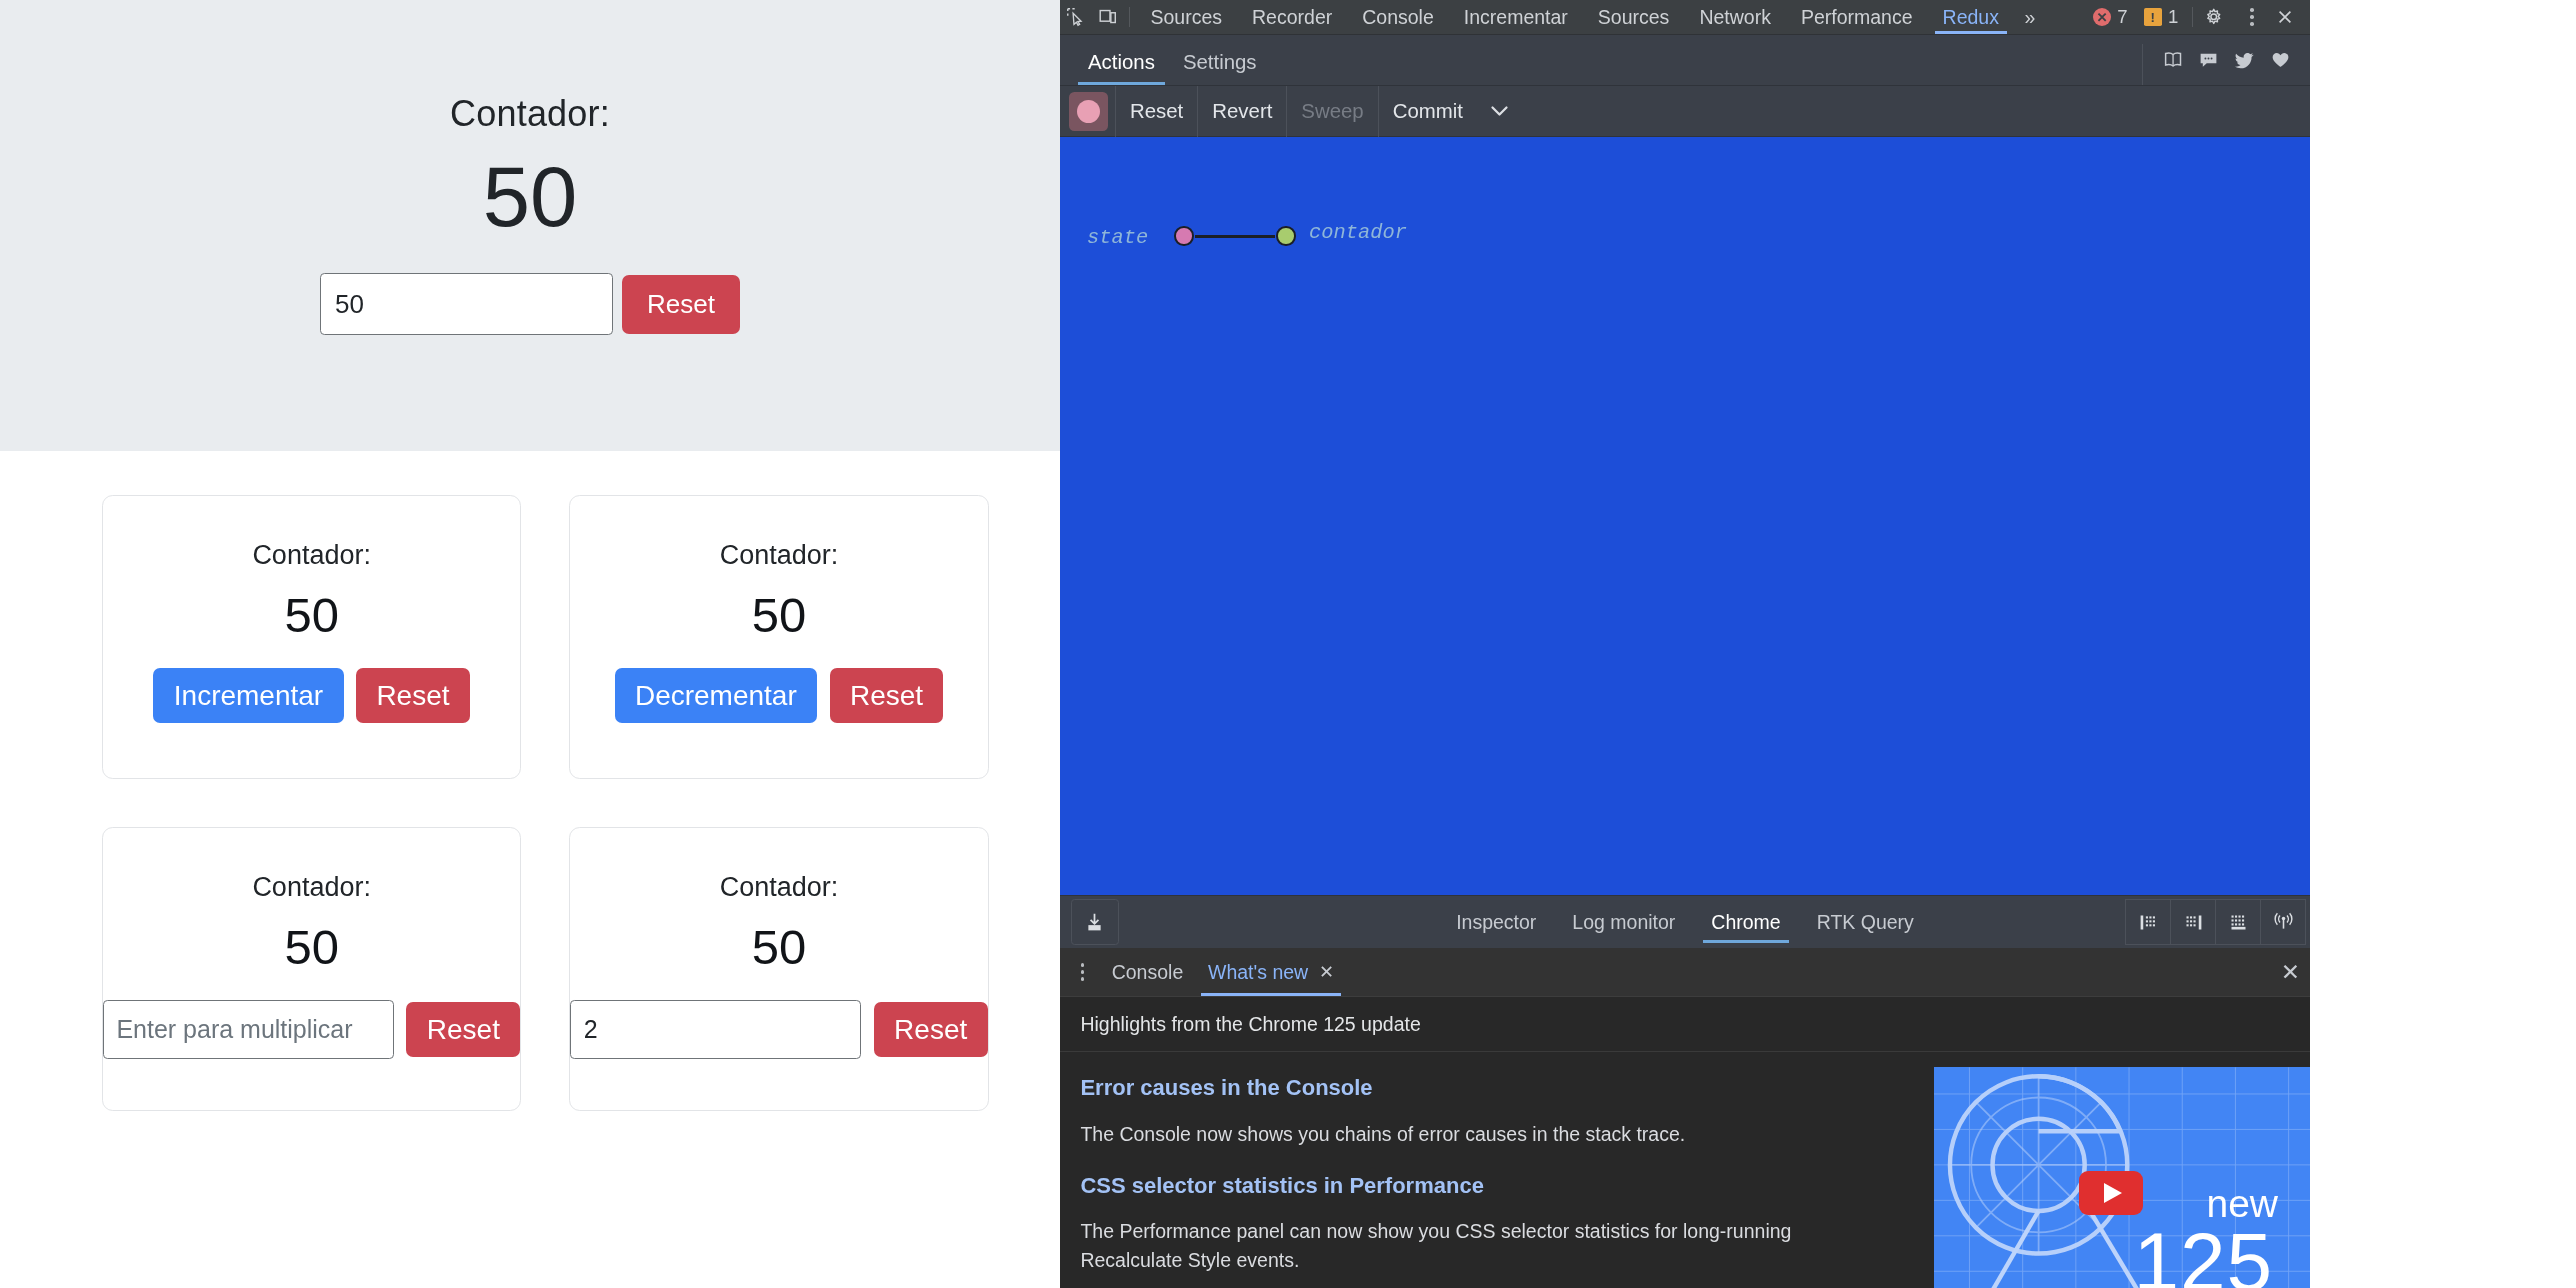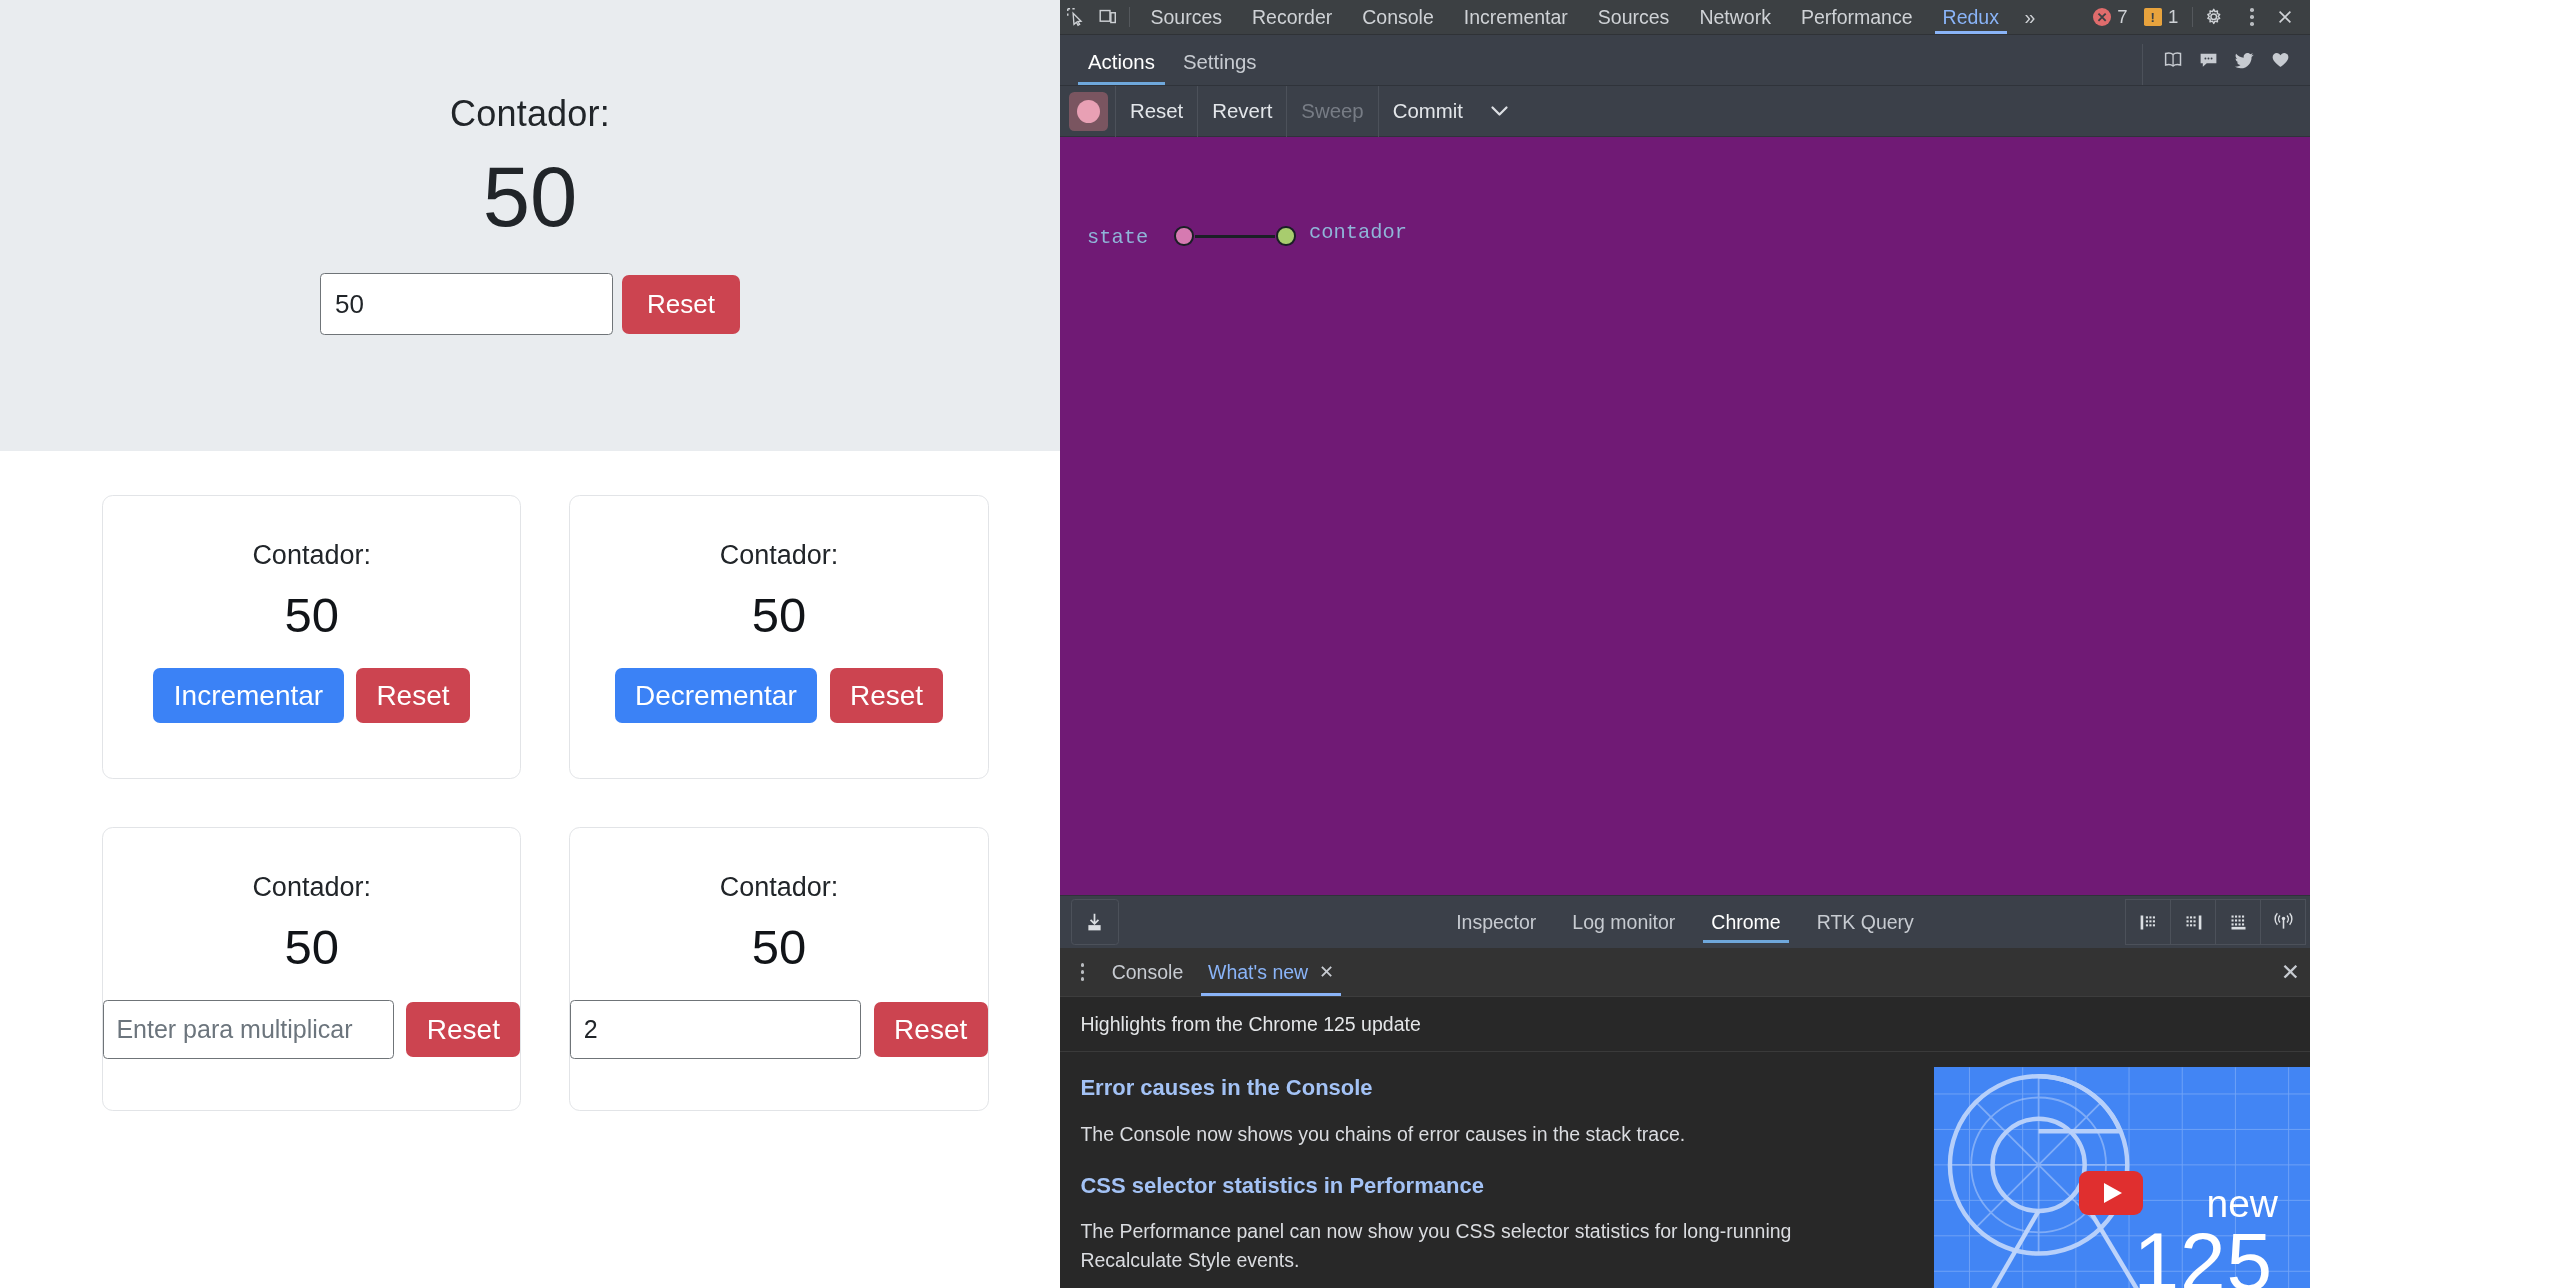--- a/index.html
+++ b/index.html
@@ -126,21 +126,21 @@
     font-family:"Liberation Sans", sans-serif;
   }
   .rx-btn.disabled { color:#777c85; cursor:default; }
   .rx-select {
     flex:1; height:51px; border-left:0.9px solid #4c515a; border-right:0.9px solid #4c515a;
     display:flex; align-items:center; justify-content:center; position:relative; cursor:pointer;
   }
   .rx-select span { font-size:19.5px; color:#9aa0a8; }
   .rx-chevwrap { width:46px; height:51px; display:flex; align-items:center; justify-content:center; cursor:pointer; }
 
-  .redux-chart { flex:1; position:relative; background:#701a75; min-height:0; overflow:hidden; }
+  .redux-chart { flex:1; position:relative; background:#1d4ed8; min-height:0; overflow:hidden;font-style:italic; }
   .node-label { position:absolute; font-family:"Liberation Mono", monospace; font-size:20.4px; color:#8fb6d8; }
   .node-dot { position:absolute; border-radius:50%; border:2.7px solid #1b1f26; }
   .node-link { position:absolute; height:2.7px; background:#1b1f26; }
 
   .redux-bottombar {
     height: 53px; background:#3b4049; display:flex; align-items:center;
     border-top:0.9px solid #2f333a; flex:none; position:relative;
   }
   .rx-dl {
     width:48px; height:46px; margin-left:10.7px; border:0.9px solid #4c515a; border-radius:3.6px;

